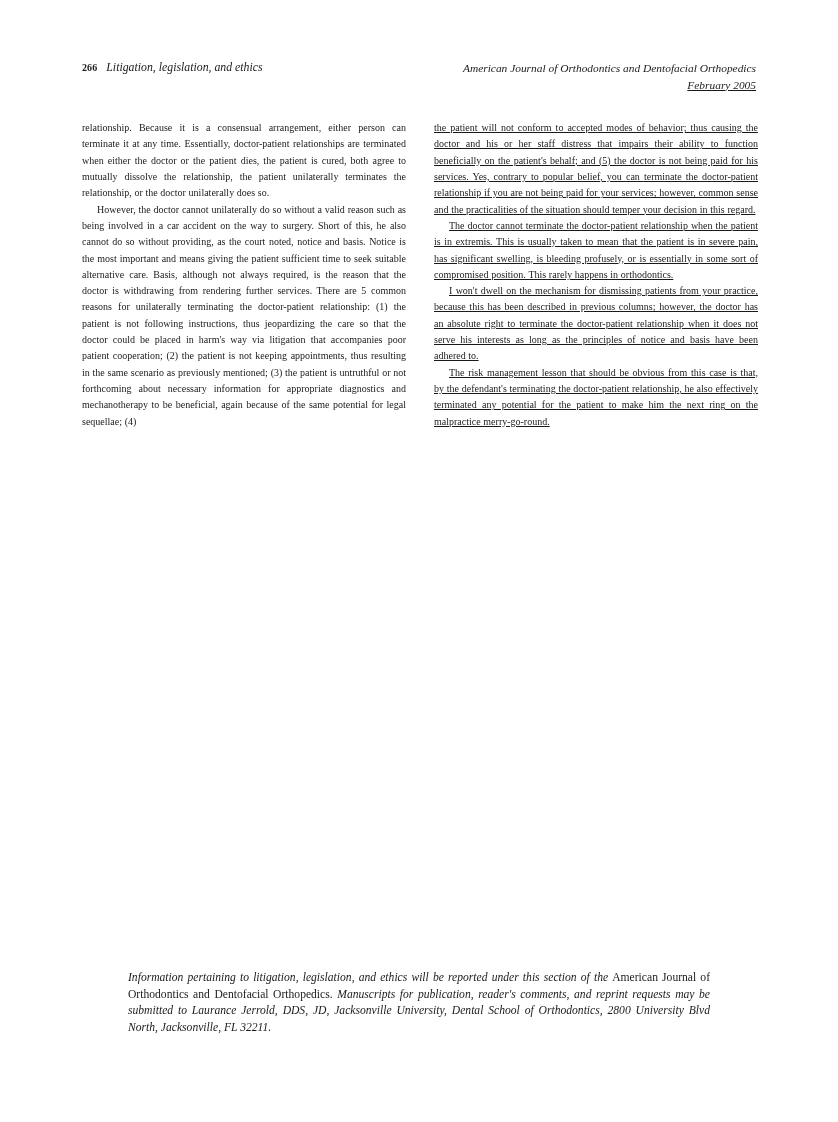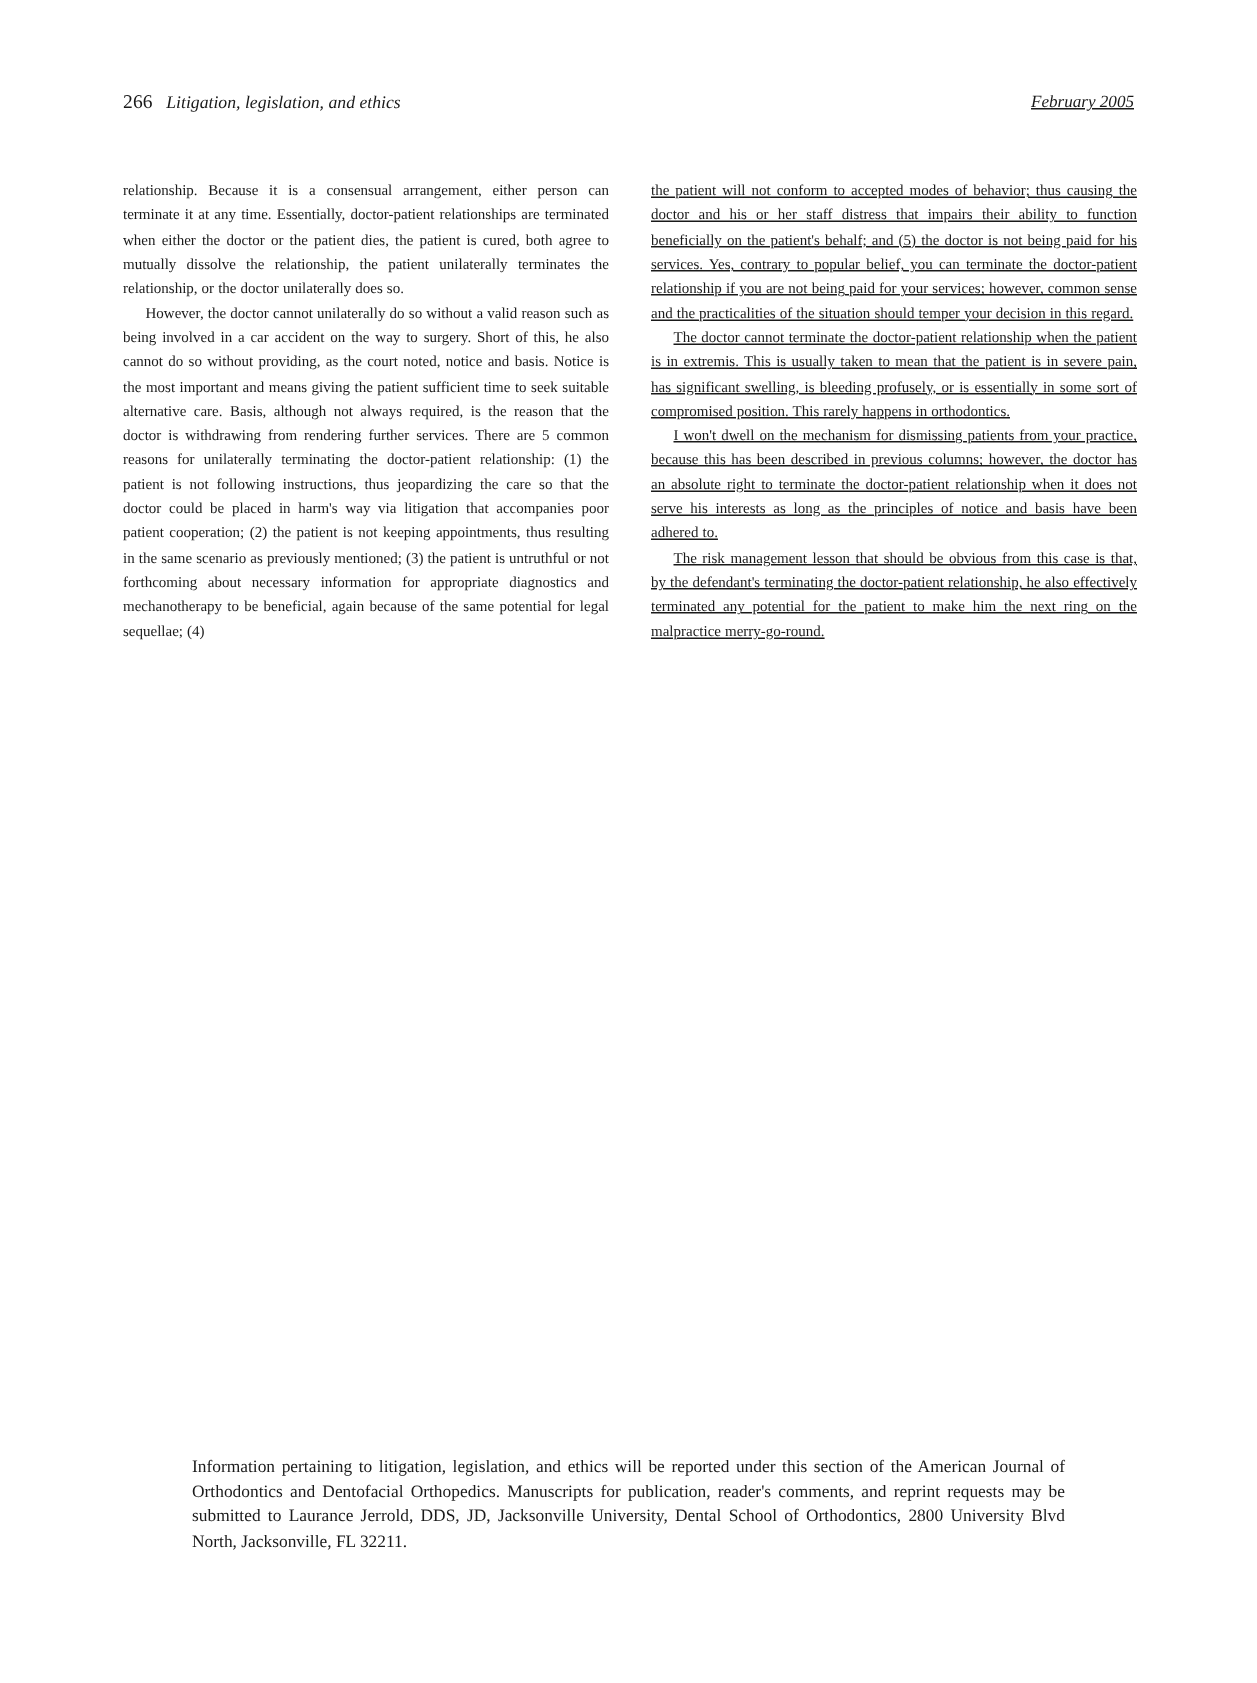--- a/index.html
+++ b/index.html
@@ -31,23 +31,23 @@
   }
   .rh-left {
     position: absolute;
     left: 0;
     top: 0;
     white-space: nowrap;
     font-size: 11.8px;
     line-height: 15px;
   }
   .rh-folio {
-    font-weight: normal;
+    font-weight: bold;
     font-style: normal;
-    font-size: 13px;
+    font-size: 10px;
     letter-spacing: 0.1px;
   }
   .rh-section {
     font-style: italic;
     font-size: 11.8px;
     margin-left: 9px;
     margin-top: 30px;
   }
   .rh-right {
     position: absolute;
@@ -94,33 +94,34 @@
     position: absolute;
     left: 128px;
     top: 970px;
     width: 582px;
     font-size: 11.6px;
     line-height: 16.6px;
     text-align: justify;
     text-justify: inter-word;
   }
   .footnote p { margin: 0; }
-  .it { }
+  .it { font-style: italic; }
   .rm { font-style: normal; }
 </style>
 </head>
 <body>
 
 <div class="page">
 
   <div class="running-head">
     <div class="rh-left">
       <span class="rh-folio">266</span><span class="rh-section">Litigation, legislation, and ethics</span>
     </div>
     <div class="rh-right">
+      <span class="rh-journal">American Journal of Orthodontics and Dentofacial Orthopedics</span>
       <span class="rh-date">February 2005</span>
     </div>
   </div>
 
   <div class="columns">
 
     <div class="col col-left">
       <p>relationship. Because it is a consensual arrangement, either person can terminate it at any time. Essentially, doctor-patient relationships are terminated when either the doctor or the patient dies, the patient is cured, both agree to mutually dissolve the relationship, the patient unilaterally terminates the relationship, or the doctor unilaterally does so.</p>
       <p class="indent">However, the doctor cannot unilaterally do so without a valid reason such as being involved in a car accident on the way to surgery. Short of this, he also cannot do so without providing, as the court noted, notice and basis. Notice is the most important and means giving the patient sufficient time to seek suitable alternative care. Basis, although not always required, is the reason that the doctor is withdrawing from rendering further services. There are 5 common reasons for unilaterally terminating the doctor-patient relationship: (1) the patient is not following instructions, thus jeopardizing the care so that the doctor could be placed in harm's way via litigation that accompanies poor patient cooperation; (2) the patient is not keeping appointments, thus resulting in the same scenario as previously mentioned; (3) the patient is untruthful or not forthcoming about necessary information for appropriate diagnostics and mechanotherapy to be beneficial, again because of the same potential for legal sequellae; (4)</p>
     </div>

